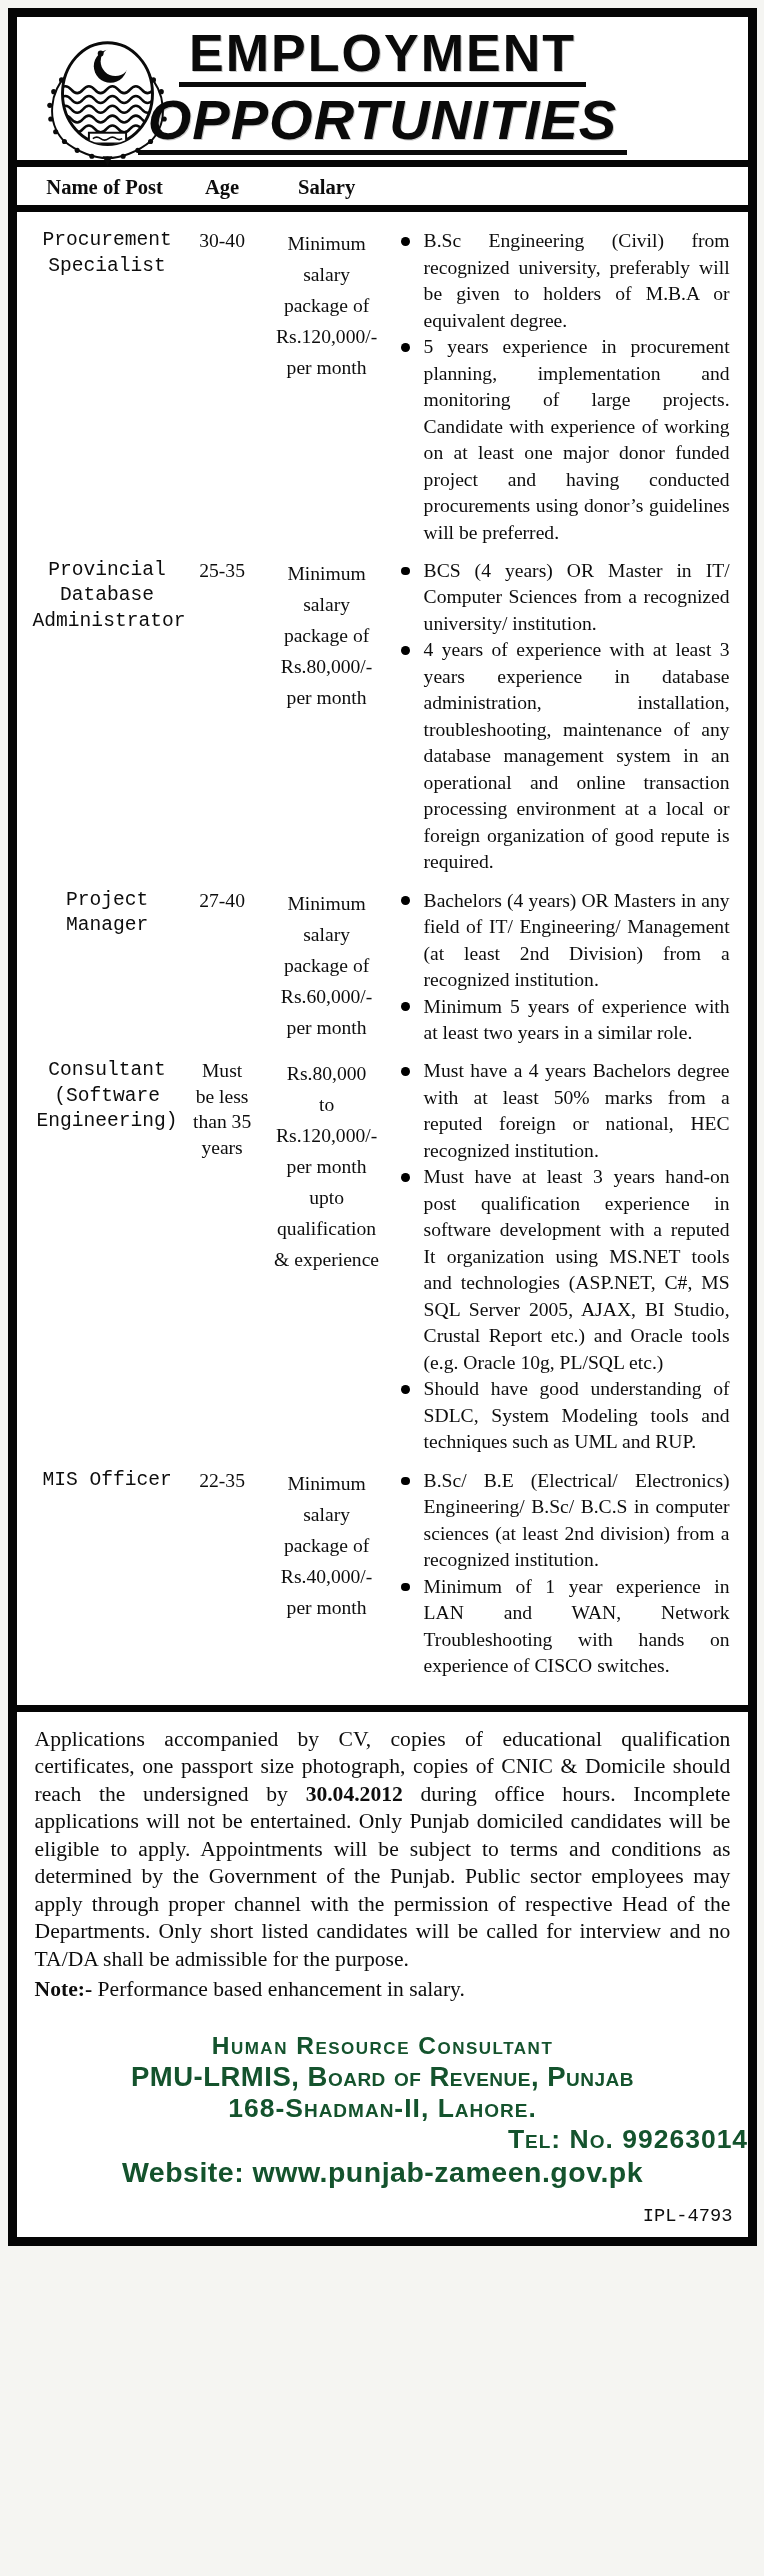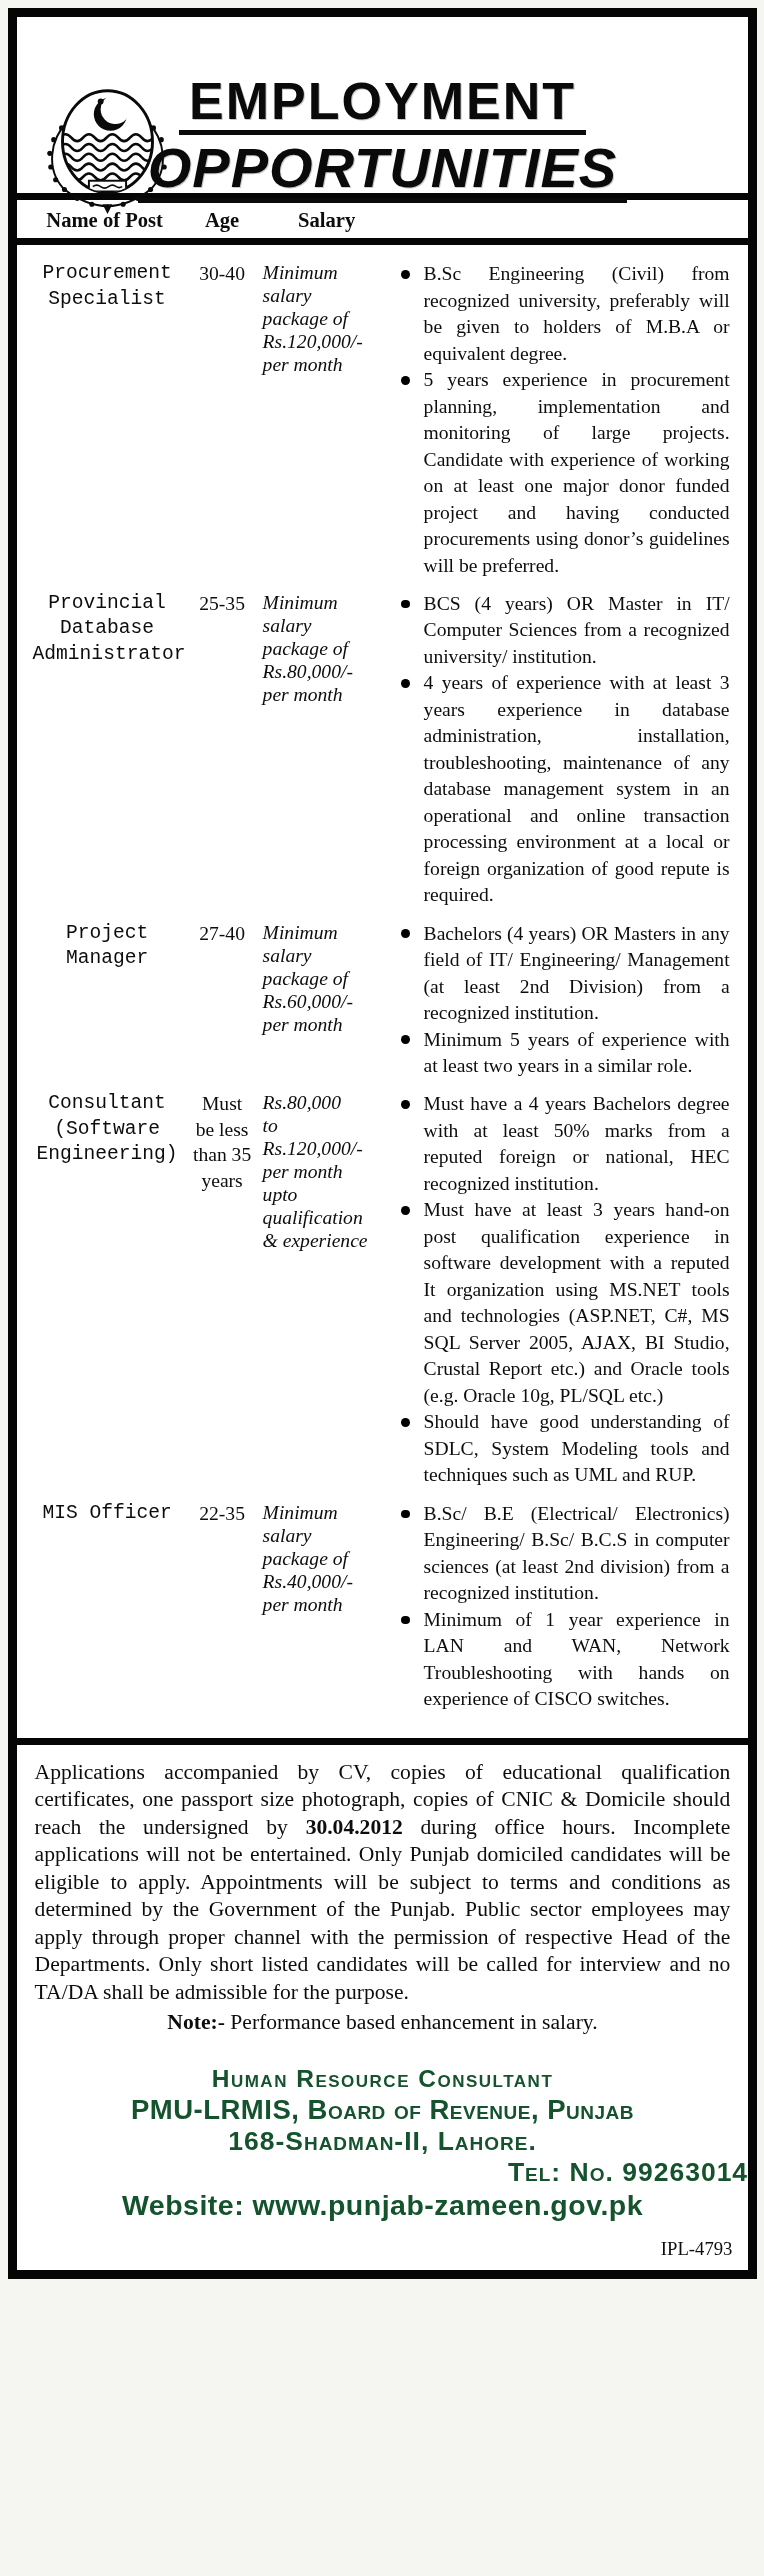--- a/index.html
+++ b/index.html
@@ -1,58 +1,58 @@
 <!DOCTYPE html>
 <html lang="en"><head>
 <meta charset="utf-8">
 <style>
   html,body{margin:0;padding:0;}
   body{width:765px;background:#f5f5f2;font-family:"Liberation Serif",serif;color:#0d0d0d;}
   .ad{margin:7.9px;border:9.8px solid #050505;background:#fff;}
 
   
-  .header{position:relative;height:128px;overflow:visible;margin-top:48px;}
+  .header{position:relative;height:143px;overflow:visible;}
   .logo{position:absolute;left:21.6px;top:13.7px;width:139px;height:135px;}
   .titles{text-align:center;padding-top:9.8px;font-family:"Liberation Sans",sans-serif;font-weight:bold;color:#0a0a0a;}
   .title-line{display:inline-block;border-bottom:5.9px solid #0a0a0a;padding:0 9.8px 2px;line-height:1.02;
               text-shadow:1px 1px 0 #c9c9c9;}
   .t1{font-size:52px;letter-spacing:2px;}
   .t2{font-size:56px;letter-spacing:1px;margin-top:3.9px;font-style:italic;}
 
   .rule{height:6.9px;background:#050505;}
 
   
   .thead{display:grid;grid-template-columns:149px 81px 128px 339px;padding:8.8px 0 6.9px 15.7px;
          font-weight:bold;font-size:20.6px;}
   .thead .post-h{padding-left:13.7px;}
   .thead .age-h,.thead .sal-h{text-align:center;}
 
   .tbody{padding:15.7px 0 13.7px 15.7px;}
   .trow{display:grid;grid-template-columns:149px 81px 128px 339px;align-items:start;margin-bottom:11.8px;}
   .cell{font-size:19.6px;}
   .cell.post{text-align:center;line-height:25.5px;font-family:Liberation Mono, monospace;}
   .cell.age{text-align:center;line-height:25.5px;white-space:pre-line;}
-  .cell.salary{text-align:left;line-height:23px;white-space:pre-line;font-style:italic;}
+  .cell.salary{text-align:center;line-height:31px;white-space:pre-line;}
   .req{position:relative;padding-left:33px;line-height:26.5px;text-align:justify;font-size:19.6px;}
   .req .dot{position:absolute;left:10.8px;top:8.8px;width:8.8px;height:8.8px;background:#000;border-radius:50%;}
 
   
   .terms{margin:13.7px 17.7px 0 17.7px;font-size:21.6px;line-height:27.5px;text-align:justify;}
   .terms b{font-weight:bold;}
-  .note{margin:2.9px 17.7px 0 17.7px;font-size:21.6px;line-height:27.5px;text-align:center;}
+  .note{margin:2.9px 17.7px 0 17.7px;font-size:21.6px;line-height:27.5px;}
   .note b{font-weight:bold;}
 
   .contact{margin-top:27.5px;text-align:center;font-family:"Liberation Sans",sans-serif;font-weight:bold;color:#14532d;}
   .sc{font-variant:small-caps;}
   .c1{font-size:24.5px;letter-spacing:1.5px;line-height:30px;}
   .c2{font-size:27.5px;letter-spacing:0.5px;line-height:32px;}
   .c3{font-size:26.5px;letter-spacing:1px;line-height:31px;}
   .c4{font-size:26.5px;letter-spacing:1px;line-height:31px;text-align:right;}
   .c5{font-size:28.5px;letter-spacing:0.5px;line-height:34px;}
-  .ref{text-align:right;padding:15.7px 15.7px 9.8px 0;font-size:18.7px;font-family:Liberation Serif, serif;}
+  .ref{text-align:right;padding:15.7px 15.7px 9.8px 0;font-size:18.7px;font-family:Liberation Mono, monospace;}
 </style>
 </head>
 <body>
 
 <div class="ad">
 
   <div class="header">
     <div class="logo">
       <svg viewBox="0 0 142 138" width="139" height="135" xmlns="http://www.w3.org/2000/svg">
         <defs>

